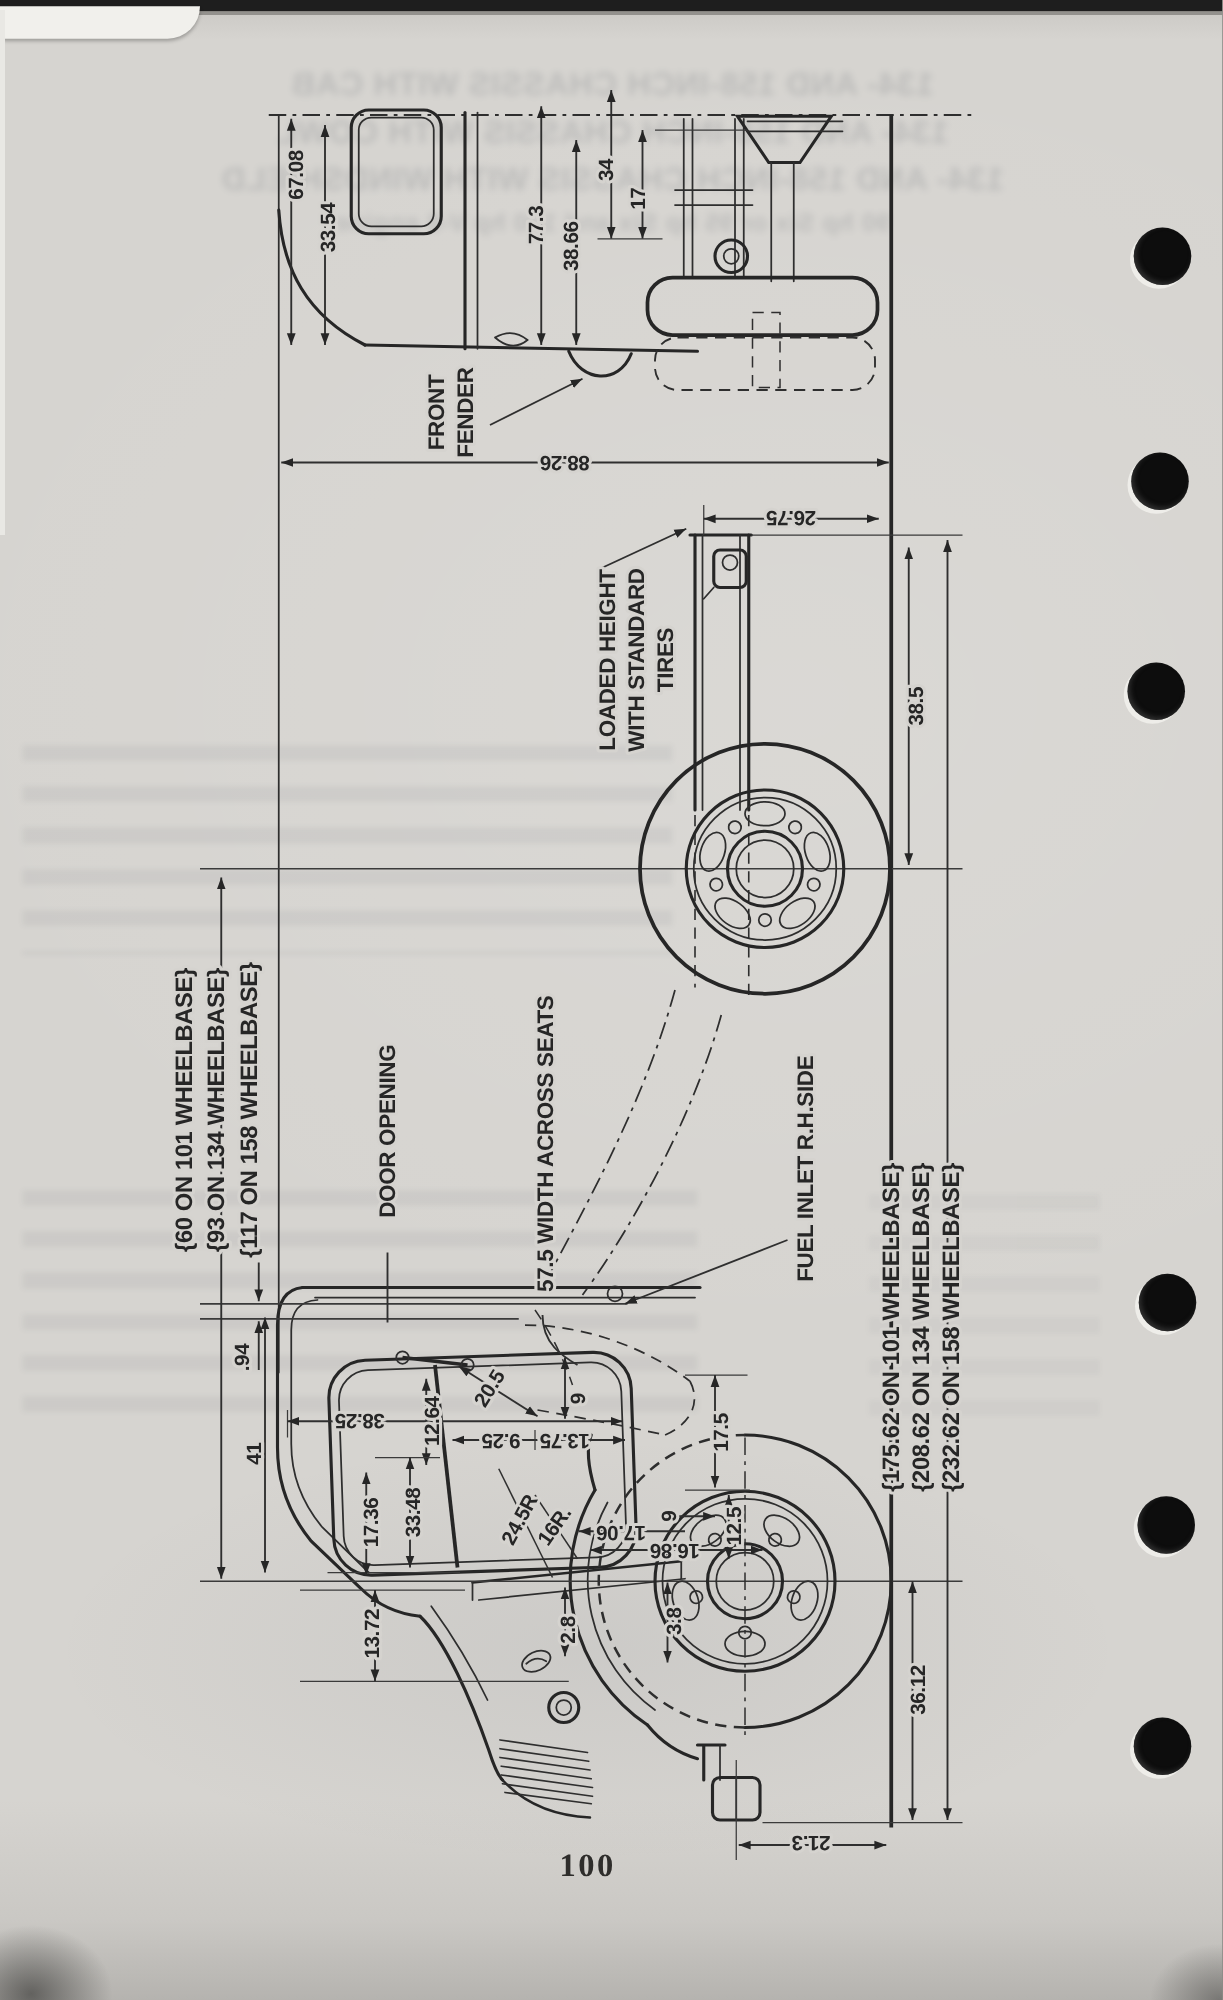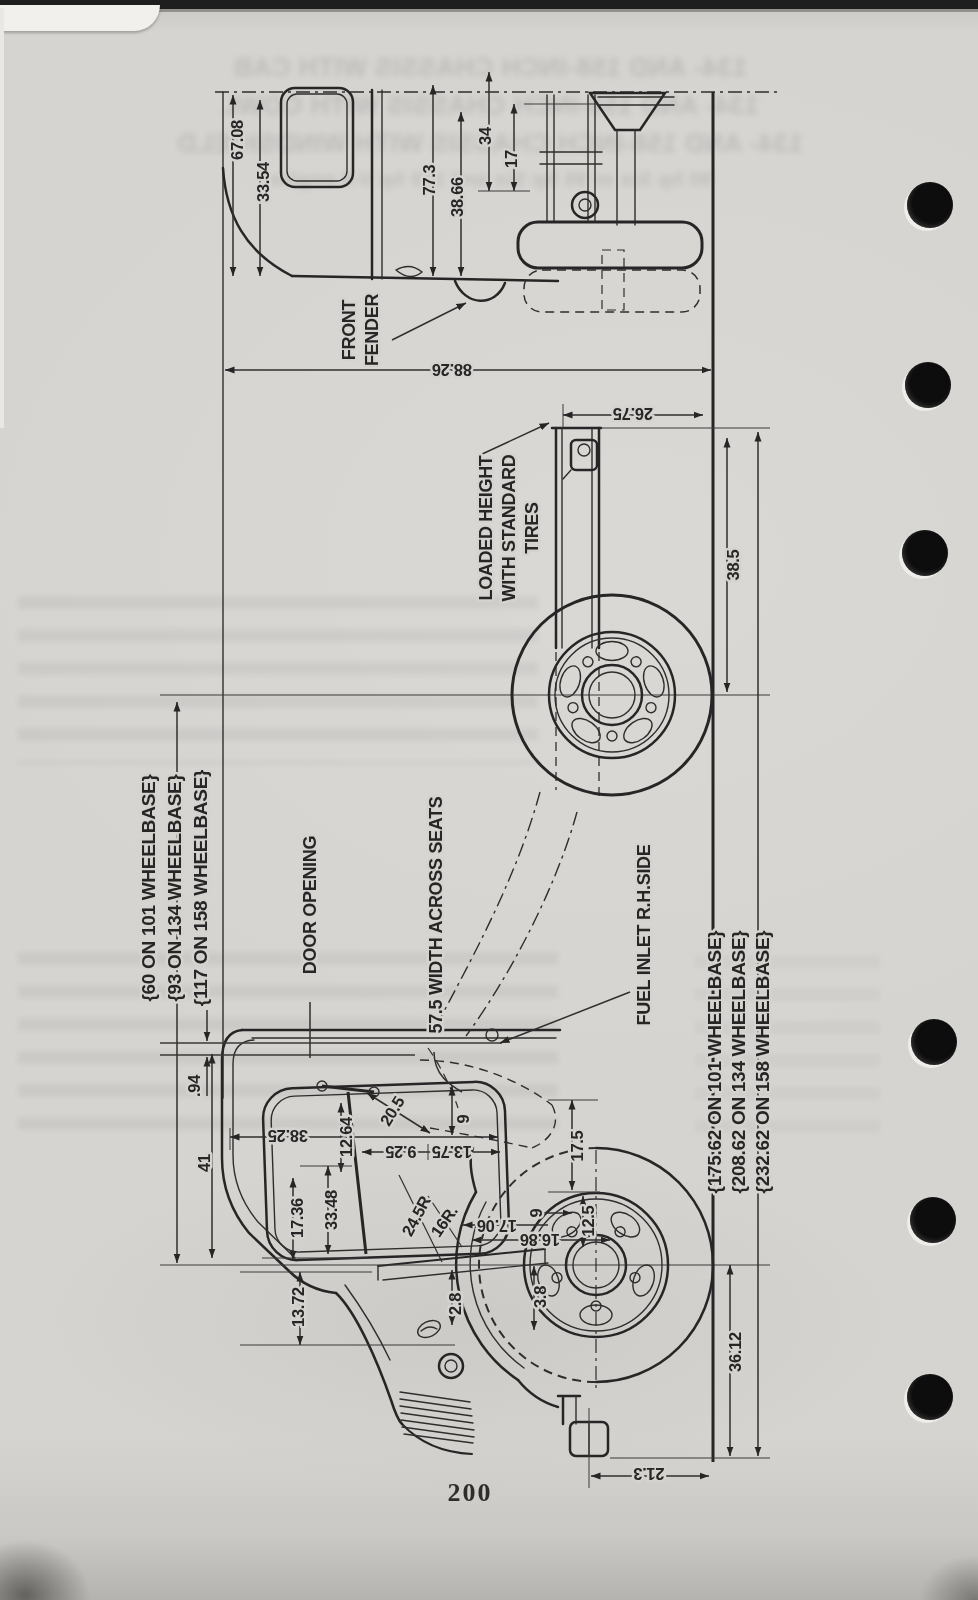--- a/index.html
+++ b/index.html
@@ -313,14 +313,14 @@
   <div class="cornerL"></div>
   <div class="cornerR"></div>
 
   <div class="hole" style="left:907px;top:182px;"></div>
   <div class="hole" style="left:905px;top:362px;"></div>
   <div class="hole" style="left:902px;top:530px;"></div>
   <div class="hole" style="left:911px;top:1019px;"></div>
   <div class="hole" style="left:910px;top:1197px;"></div>
   <div class="hole" style="left:907px;top:1374px;"></div>
 
-  <div class="pagenum">200</div>
+  <div class="pagenum">100</div>
 </div>
 
 </body></html>

